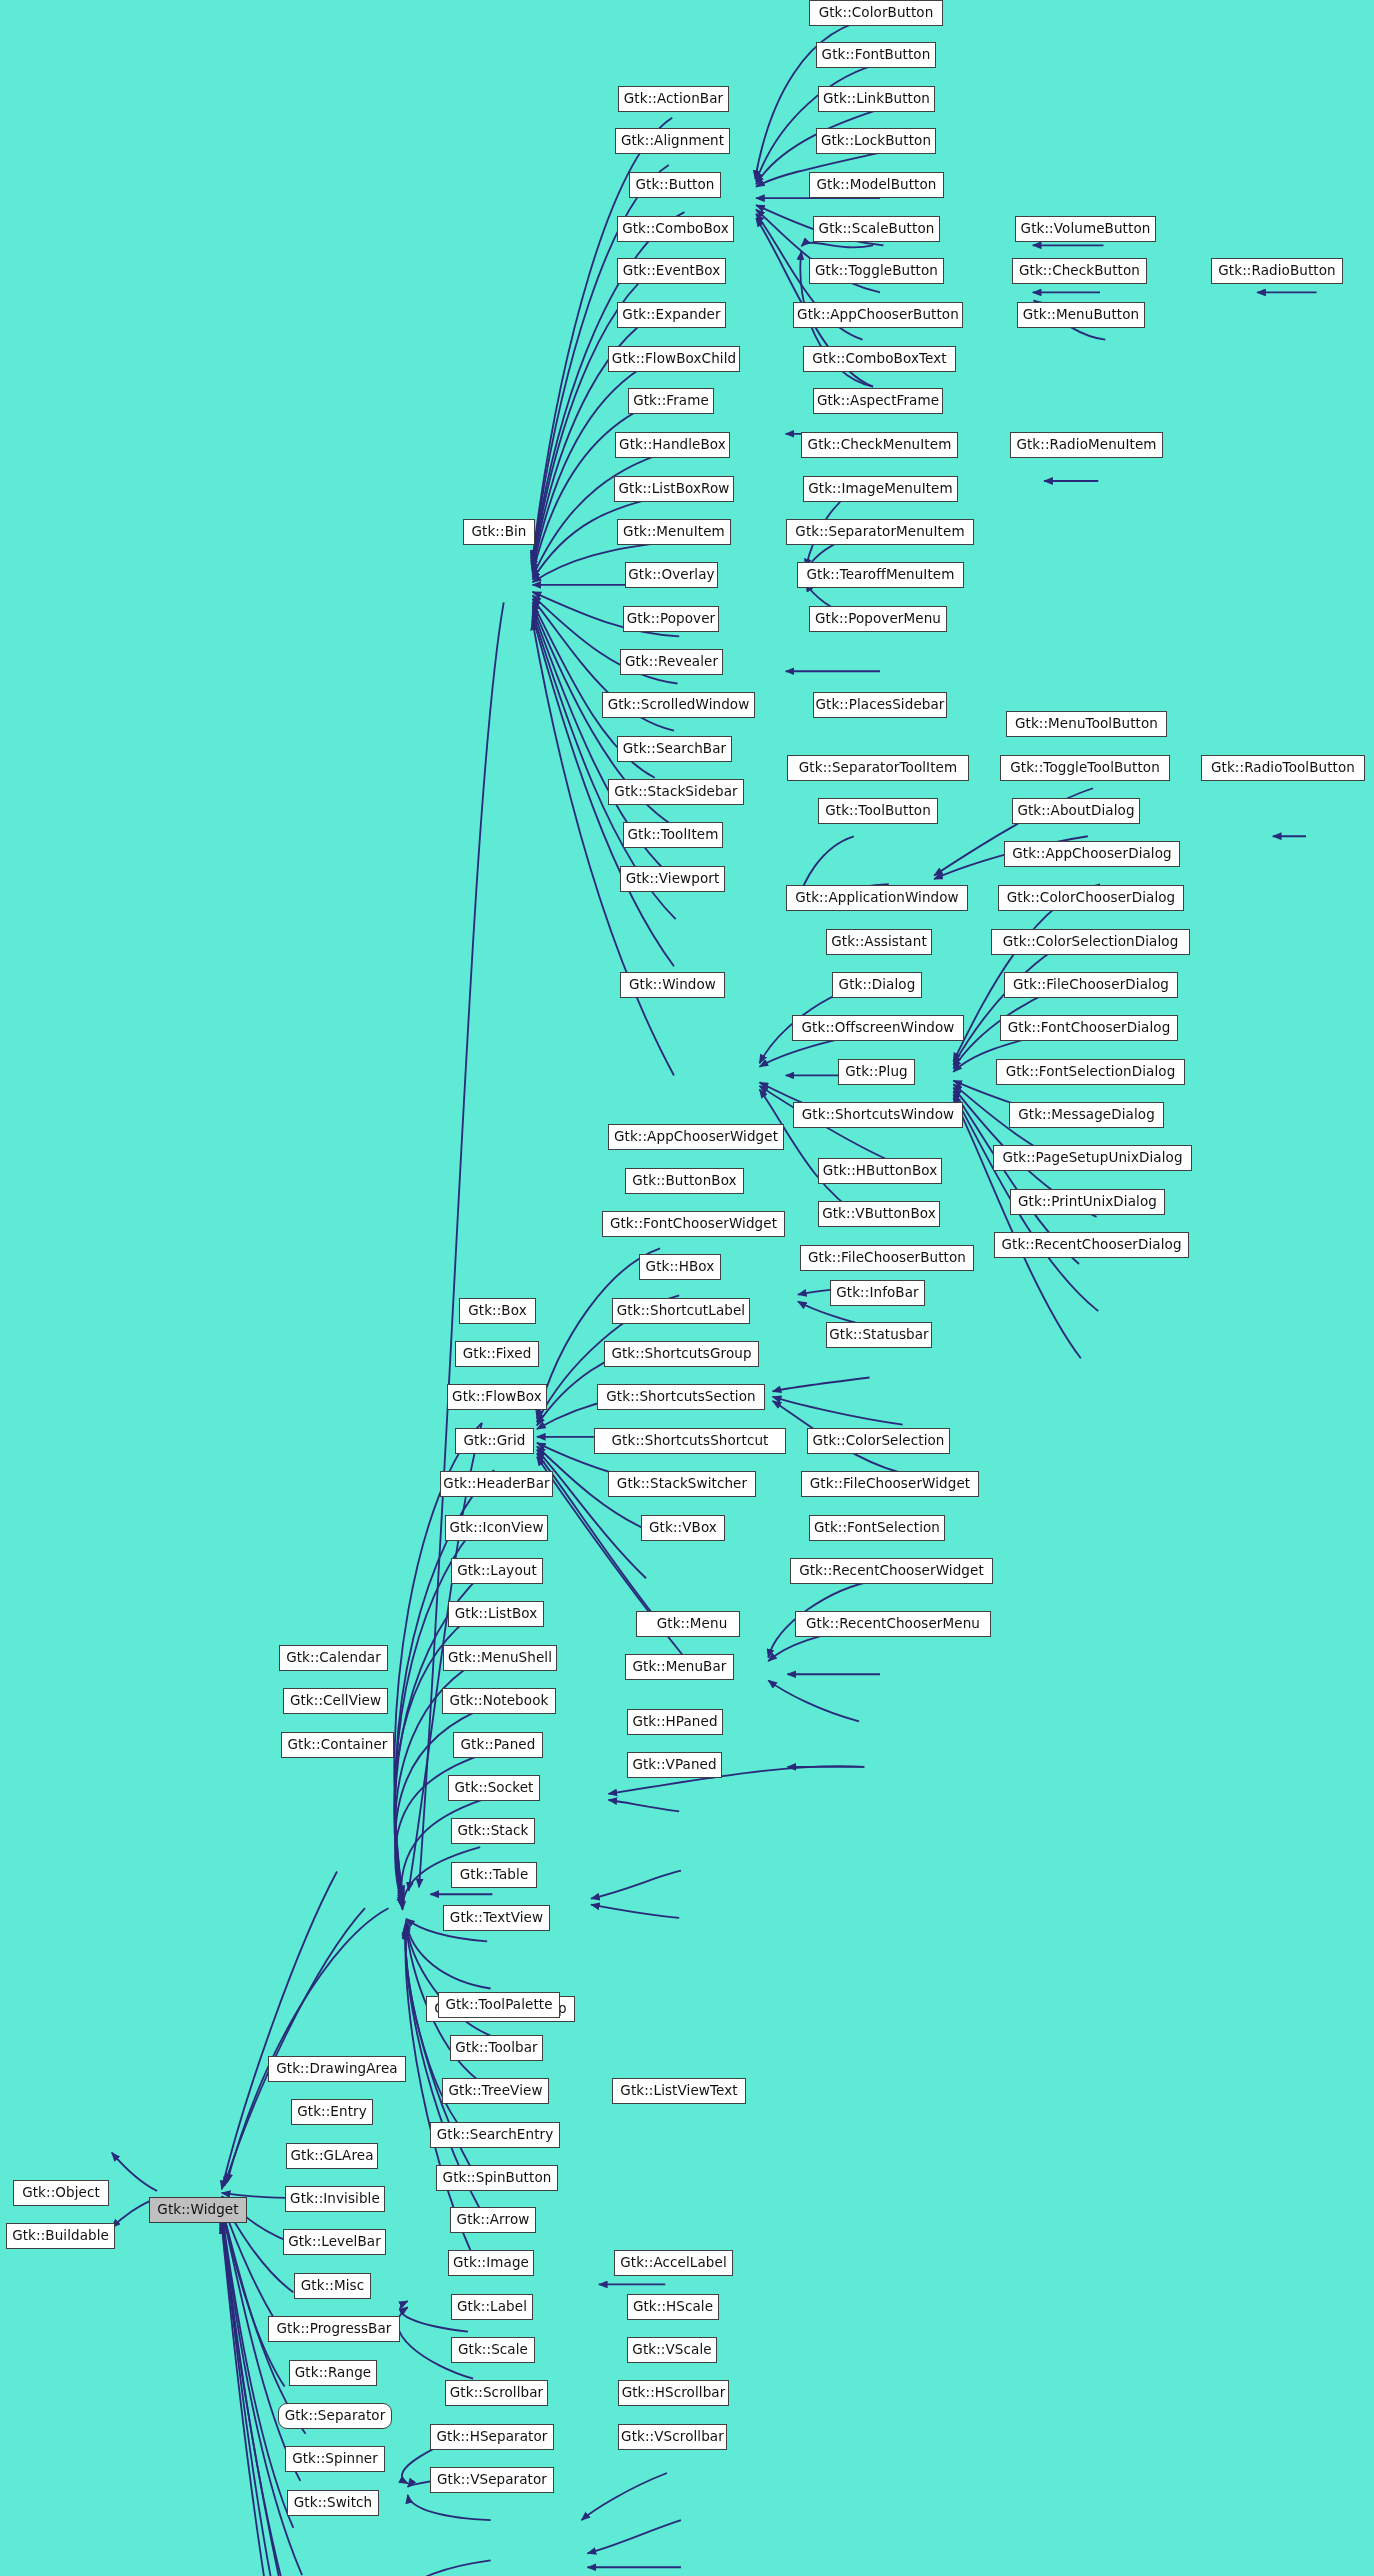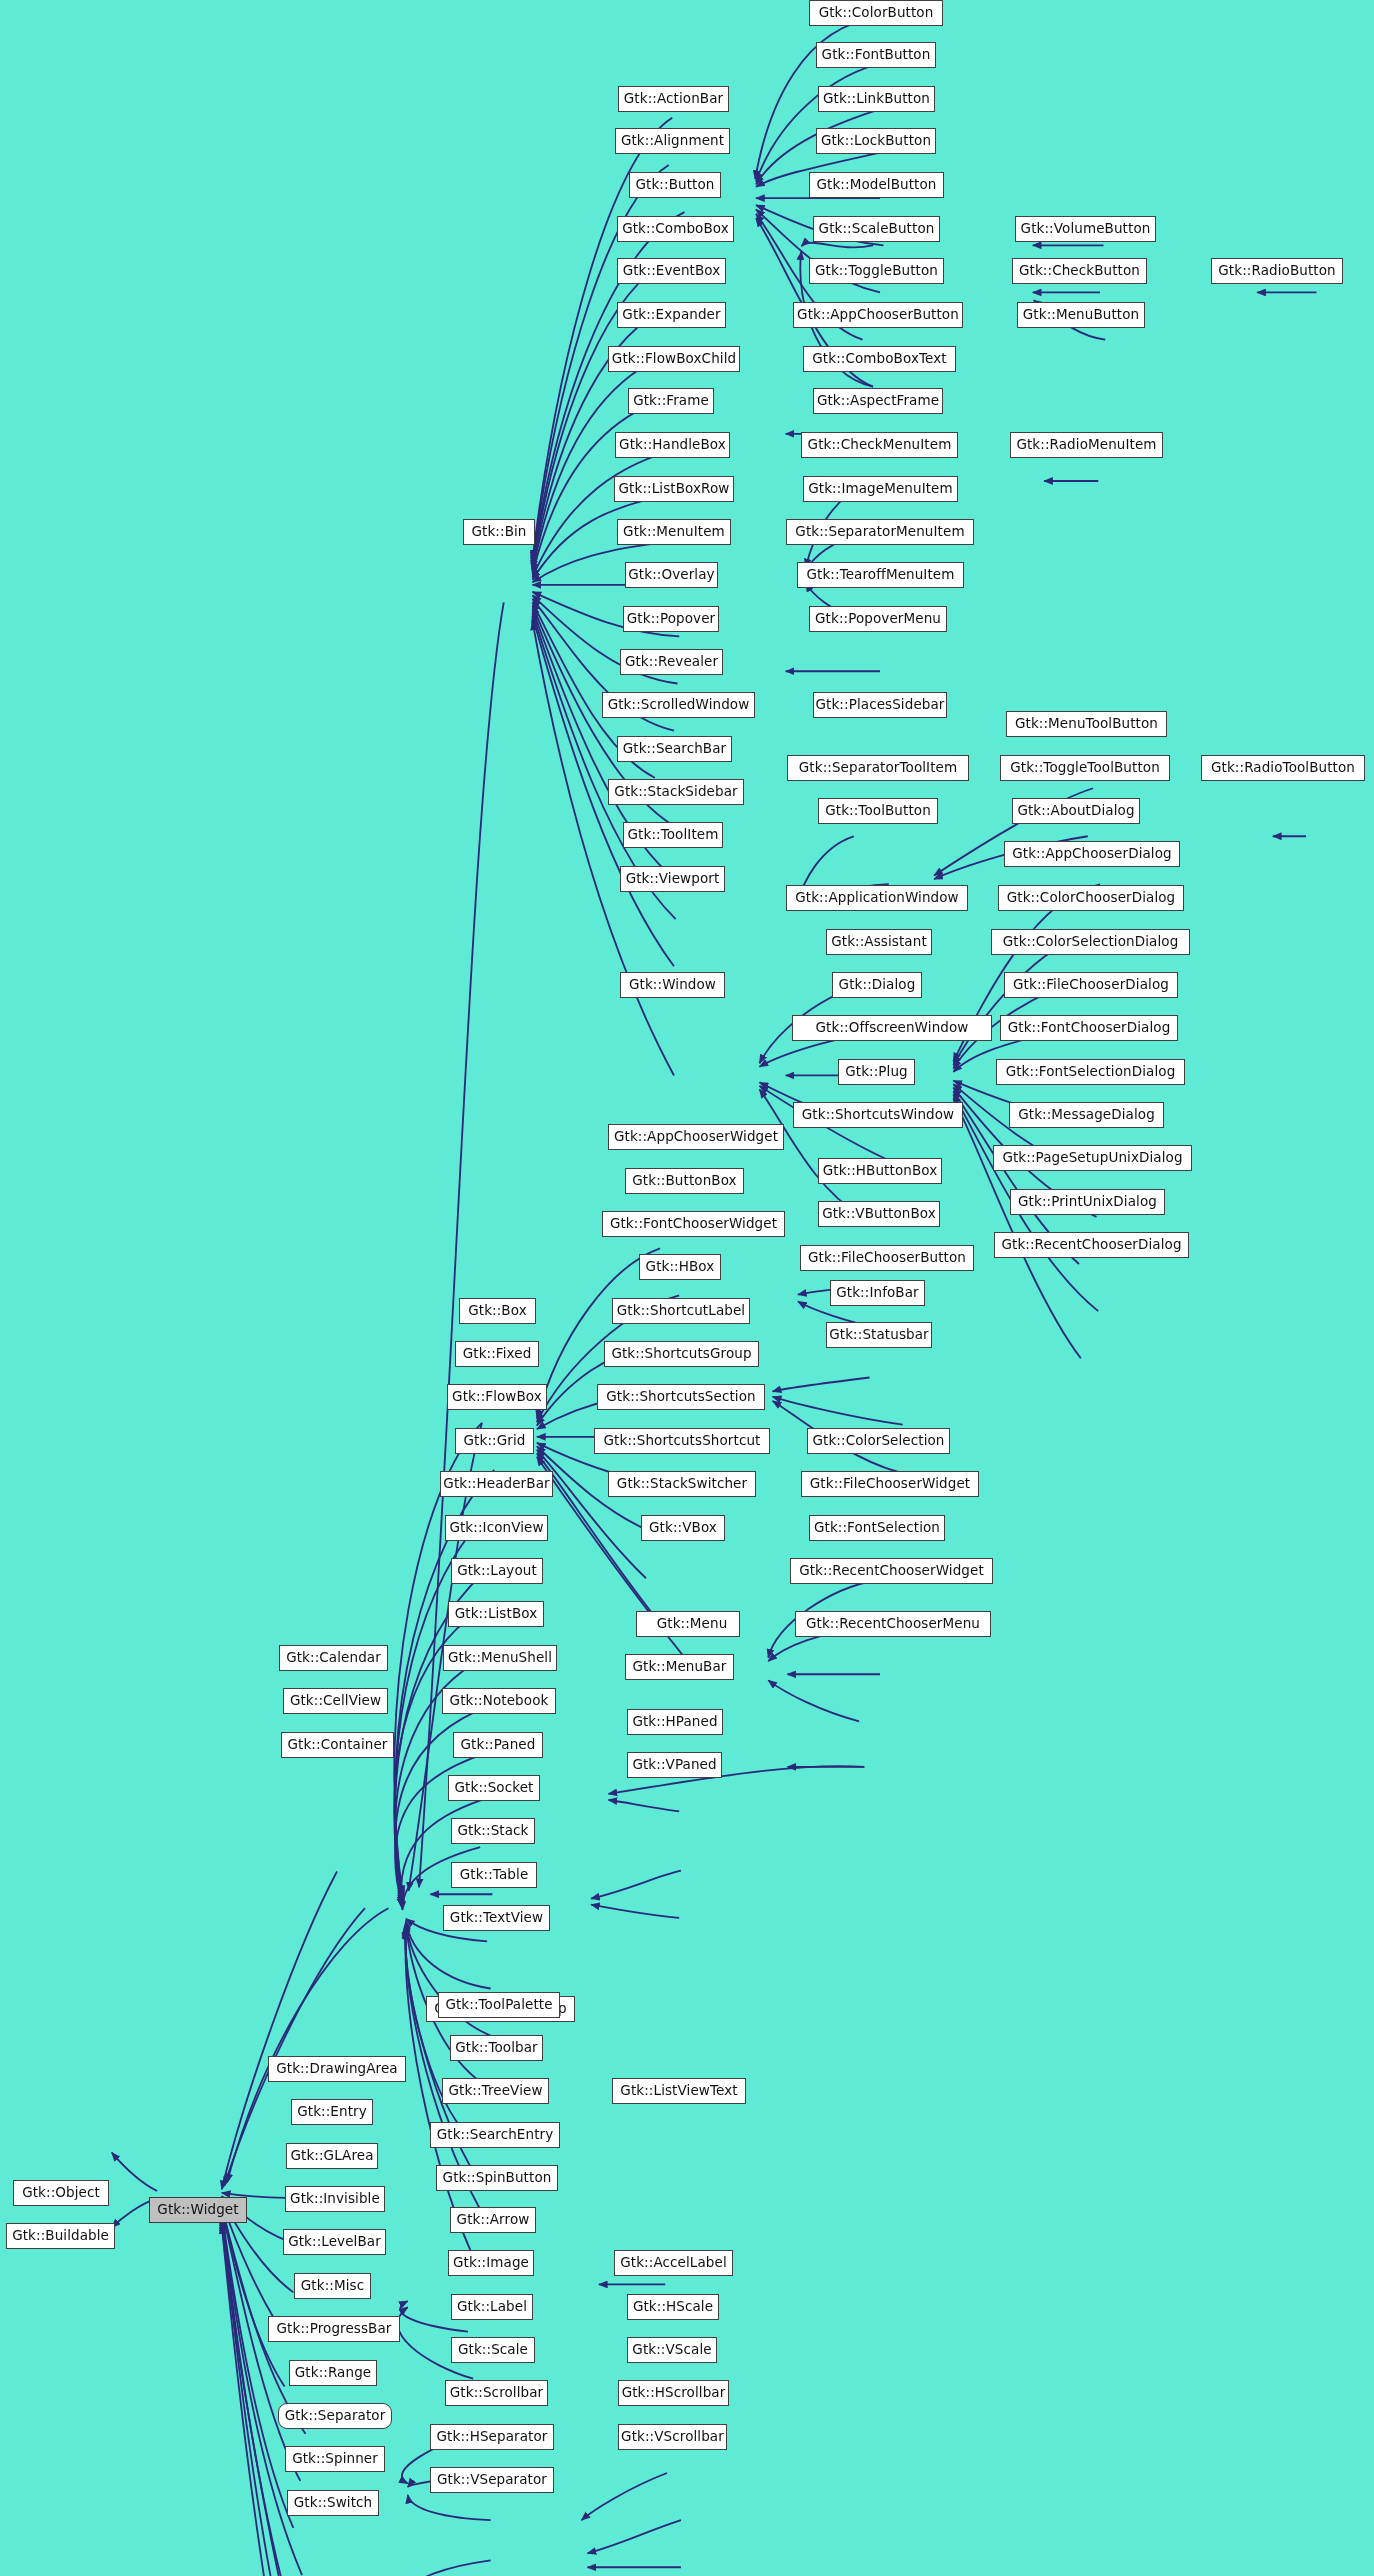--- a/index.html
+++ b/index.html
@@ -249,21 +249,21 @@
     <div class="node" style="left: 1201px; top: 755px; width: 164px;">Gtk::RadioToolButton</div>
     <div class="node" style="left: 818px; top: 798px; width: 120px;">Gtk::ToolButton</div>
     <div class="node" style="left: 1012px; top: 798px; width: 128px;">Gtk::AboutDialog</div>
     <div class="node" style="left: 1004px; top: 841px; width: 176px;">Gtk::AppChooserDialog</div>
     <div class="node" style="left: 998px; top: 885px; width: 186px;">Gtk::ColorChooserDialog</div>
     <div class="node" style="left: 786px; top: 885px; width: 182px;">Gtk::ApplicationWindow</div>
     <div class="node" style="left: 826px; top: 929px; width: 106px;">Gtk::Assistant</div>
     <div class="node" style="left: 991px; top: 929px; width: 199px;">Gtk::ColorSelectionDialog</div>
     <div class="node" style="left: 832px; top: 972px; width: 90px;">Gtk::Dialog</div>
     <div class="node" style="left: 1004px; top: 972px; width: 174px;">Gtk::FileChooserDialog</div>
-    <div class="node" style="left: 792px; top: 1015px; width: 200px;">Gtk::OffscreenWindow</div>
+    <div class="node" style="left: 792px; top: 1015px; width: 172px;">Gtk::OffscreenWindow</div>
     <div class="node" style="left: 1000px; top: 1015px; width: 178px;">Gtk::FontChooserDialog</div>
     <div class="node" style="left: 838px; top: 1059px; width: 77px;">Gtk::Plug</div>
     <div class="node" style="left: 996px; top: 1059px; width: 189px;">Gtk::FontSelectionDialog</div>
     <div class="node" style="left: 793px; top: 1102px; width: 170px;">Gtk::ShortcutsWindow</div>
     <div class="node" style="left: 1009px; top: 1102px; width: 155px;">Gtk::MessageDialog</div>
     <div class="node" style="left: 993px; top: 1145px; width: 199px;">Gtk::PageSetupUnixDialog</div>
     <div class="node" style="left: 608px; top: 1124px; width: 176px;">Gtk::AppChooserWidget</div>
     <div class="node" style="left: 818px; top: 1158px; width: 124px;">Gtk::HButtonBox</div>
     <div class="node" style="left: 625px; top: 1168px; width: 119px;">Gtk::ButtonBox</div>
     <div class="node" style="left: 1010px; top: 1189px; width: 155px;">Gtk::PrintUnixDialog</div>
@@ -275,21 +275,21 @@
     <div class="node" style="left: 830px; top: 1280px; width: 95px;">Gtk::InfoBar</div>
     <div class="node" style="left: 612px; top: 1298px; width: 138px;">Gtk::ShortcutLabel</div>
     <div class="node" style="left: 826px; top: 1322px; width: 106px;">Gtk::Statusbar</div>
     <div class="node" style="left: 459px; top: 1298px; width: 77px;">Gtk::Box</div>
     <div class="node" style="left: 455px; top: 1341px; width: 84px;">Gtk::Fixed</div>
     <div class="node" style="left: 604px; top: 1341px; width: 155px;">Gtk::ShortcutsGroup</div>
     <div class="node" style="left: 447px; top: 1384px; width: 100px;">Gtk::FlowBox</div>
     <div class="node" style="left: 597px; top: 1384px; width: 168px;">Gtk::ShortcutsSection</div>
     <div class="node" style="left: 807px; top: 1428px; width: 143px;">Gtk::ColorSelection</div>
     <div class="node" style="left: 455px; top: 1428px; width: 79px;">Gtk::Grid</div>
-    <div class="node" style="left: 594px; top: 1428px; width: 176px;">Gtk::ShortcutsShortcut</div>
+    <div class="node" style="left: 594px; top: 1428px; width: 192px;">Gtk::ShortcutsShortcut</div>
     <div class="node" style="left: 801px; top: 1471px; width: 178px;">Gtk::FileChooserWidget</div>
     <div class="node" style="left: 440px; top: 1471px; width: 113px;">Gtk::HeaderBar</div>
     <div class="node" style="left: 608px; top: 1471px; width: 148px;">Gtk::StackSwitcher</div>
     <div class="node" style="left: 809px; top: 1515px; width: 136px;">Gtk::FontSelection</div>
     <div class="node" style="left: 445px; top: 1515px; width: 103px;">Gtk::IconView</div>
     <div class="node" style="left: 641px; top: 1515px; width: 84px;">Gtk::VBox</div>
     <div class="node" style="left: 790px; top: 1558px; width: 203px;">Gtk::RecentChooserWidget</div>
     <div class="node" style="left: 451px; top: 1558px; width: 92px;">Gtk::Layout</div>
     <div class="node" style="left: 448px; top: 1601px; width: 96px;">Gtk::ListBox</div>
     <div class="node" style="left: 636px; top: 1611px; width: 104px; padding-left: 8px;">Gtk::Menu</div>

